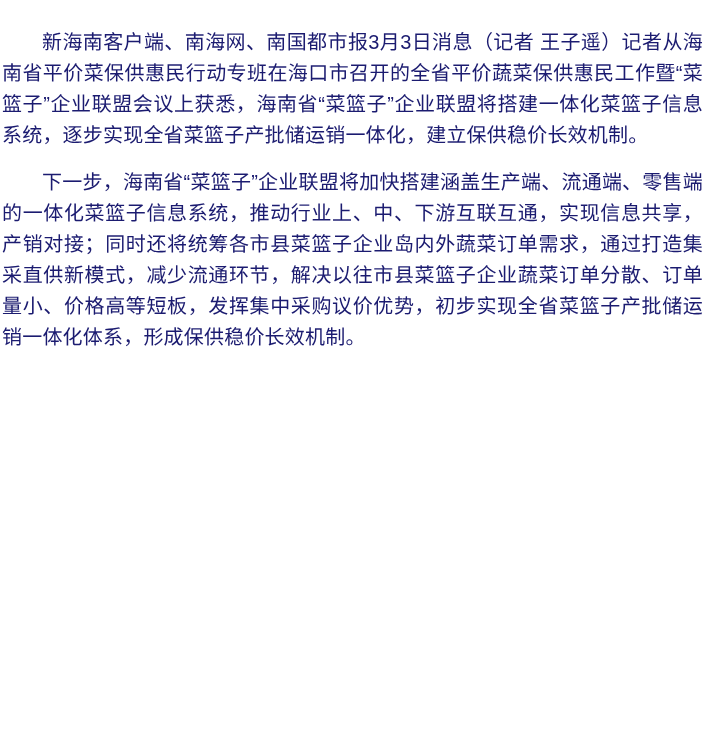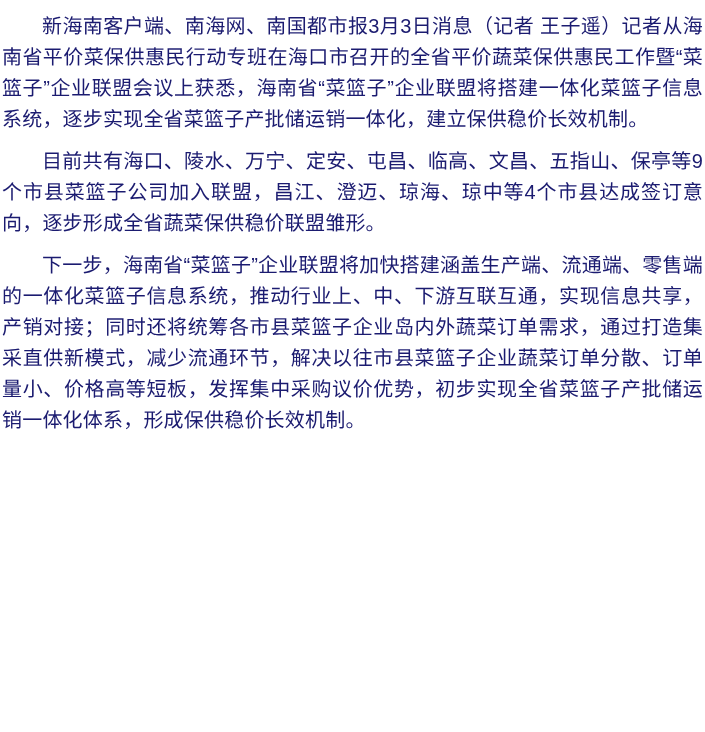--- a/index.html
+++ b/index.html
@@ -21,28 +21,27 @@
     width: 705px;
     padding: 11px 2px 0 2px;
     font-family: "Liberation Sans", sans-serif;
     font-size: 20px;
     line-height: 31px;
     color: var(--text-color);
     text-align: justify;
     letter-spacing: 0.2px;
   }
   .article p {
-    margin: 0 0 11px 0;
+    margin: 16px 0 11px 0;
     text-indent: 2em;
     word-break: break-all;
   }
   .article p:last-child {
     margin-bottom: 0;
   }
 </style>
 </head>
 <body>
 
 <div class="article">
   <p>新海南客户端、南海网、南国都市报3月3日消息（记者 王子遥）记者从海南省平价菜保供惠民行动专班在海口市召开的全省平价蔬菜保供惠民工作暨“菜篮子”企业联盟会议上获悉，海南省“菜篮子”企业联盟将搭建一体化菜篮子信息系统，逐步实现全省菜篮子产批储运销一体化，建立保供稳价长效机制。</p>
-  <p>目前共有海口、陵水、万宁、定安、屯昌、临高、文昌、五指山、保亭等9个市县菜篮子公司加入联盟，昌江、澄迈、琼海、琼中等4个市县达成签订意向，逐步形成全省蔬菜保供稳价联盟雏形。</p>
   <p>下一步，海南省“菜篮子”企业联盟将加快搭建涵盖生产端、流通端、零售端的一体化菜篮子信息系统，推动行业上、中、下游互联互通，实现信息共享，产销对接；同时还将统筹各市县菜篮子企业岛内外蔬菜订单需求，通过打造集采直供新模式，减少流通环节，解决以往市县菜篮子企业蔬菜订单分散、订单量小、价格高等短板，发挥集中采购议价优势，初步实现全省菜篮子产批储运销一体化体系，形成保供稳价长效机制。</p>
 </div>
 
 </body></html>

